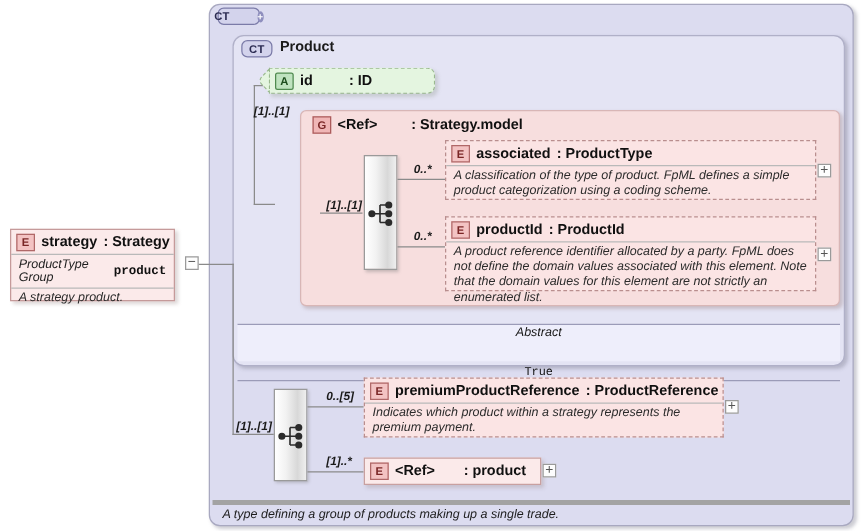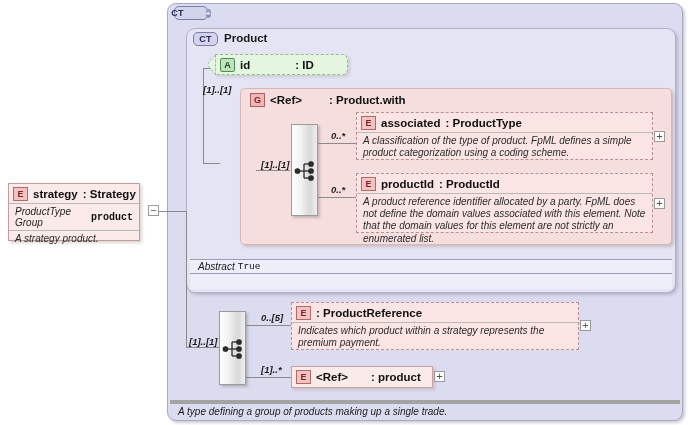--- a/index.html
+++ b/index.html
@@ -126,23 +126,24 @@
     position:absolute;left:-9px;top:0;width:9px;height:100%;
   }
 
   
   .propblock{
     position:absolute;box-sizing:border-box;
     background:#eeeefb;
     border-top:1px solid #9b9bb8;
   }
   .prop-row{
-    display:flex;align-items:flex-end;gap:3px;
+    display:flex;align-items:center;gap:20px;
     padding:1px 8px;font-size:10px;
     border-bottom:1px solid #9b9bb8;
+    flex-direction:column;
   }
   .prop-key{font-style:italic;color:#171717;}
   .prop-val{font-weight:normal;font-family:"Liberation Mono", monospace;font-size:9.5px;}
   .prop-doc{
     padding:2px 8px;font-style:italic;font-size:10px;color:#222;
   }
 
   
   .footdoc{
     position:absolute;box-sizing:border-box;
@@ -211,32 +212,32 @@
   <div class="ln lnh" style="left:203px;top:68px;width:14px;"></div>
   <div class="ln lnh" style="left:203px;top:163px;width:17px;"></div>
 
   <div class="node attrbox" style="left:215px;top:54px;width:133px;height:21px;">
     <svg class="attr-notch" width="9" height="21" viewBox="0 0 9 21">
       <path d="M9,0 L9,21 L1.5,13 Q0,10.5 1.5,8 Z" fill="#e4f5e0" stroke="#9ab98f" stroke-width="1" stroke-dasharray="3,2"></path>
     </svg>
     <div class="node-head" style="padding-top:3px;">
       <span class="icon a">A</span>
       <span class="nm">id</span>
-      <span class="tp" style="margin-left:40px;">: ID</span>
+      <span class="tp" style="margin-left:24px;">: ID</span>
     </div>
   </div>
 
   <div class="card" style="left:203px;top:84px;">[1]..[1]</div>
 
   <div class="ctbox model" style="left:240px;top:88px;width:432px;height:157px;"></div>
 
   <div class="node-head" style="position:absolute;left:246px;top:91px;">
     <span class="icon g">G</span>
     <span class="nm">&lt;Ref&gt;</span>
-    <span class="tp" style="margin-left:22px;">: Product.with</span>
+    <span class="tp" style="margin-left:22px;">: Strategy.model</span>
   </div>
 
   <div class="card" style="left:261px;top:159px;">[1]..[1]</div>
   <div class="ln lnh" style="left:256px;top:170px;width:34px;"></div>
 
   <div class="comp" style="left:291px;top:124px;width:27px;height:92px;">
     <svg width="27" height="92" viewBox="0 0 27 92">
       <g stroke="#2b2b2b" stroke-width="1.3" fill="#2b2b2b">
         <circle cx="5.5" cy="46" r="2.2"></circle>
         <line x1="7" y1="46" x2="12" y2="46"></line>
@@ -319,20 +320,21 @@
   </div>
 
   <div class="ln lnh" style="left:246px;top:325px;width:45px;"></div>
   <div class="ln lnh" style="left:246px;top:377px;width:45px;"></div>
   <div class="card" style="left:261px;top:312px;">0..[5]</div>
   <div class="card" style="left:261px;top:364px;">[1]..*</div>
 
   <div class="node dashed" style="left:291px;top:302px;width:288px;height:48px;">
     <div class="node-head" style="padding-top:3px;">
       <span class="icon e">E</span>
+      <span class="nm">premiumProductReference</span>
       <span class="tp">: ProductReference</span>
     </div>
     <div class="annot">Indicates which product within a strategy represents the premium payment.</div>
   </div>
   <div class="exp" style="left:580px;top:320px;">
     <span>+</span>
   </div>
 
   <div class="node solidref" style="left:291px;top:366px;width:142px;height:22px;">
     <div class="node-head" style="padding-top:3px;">

